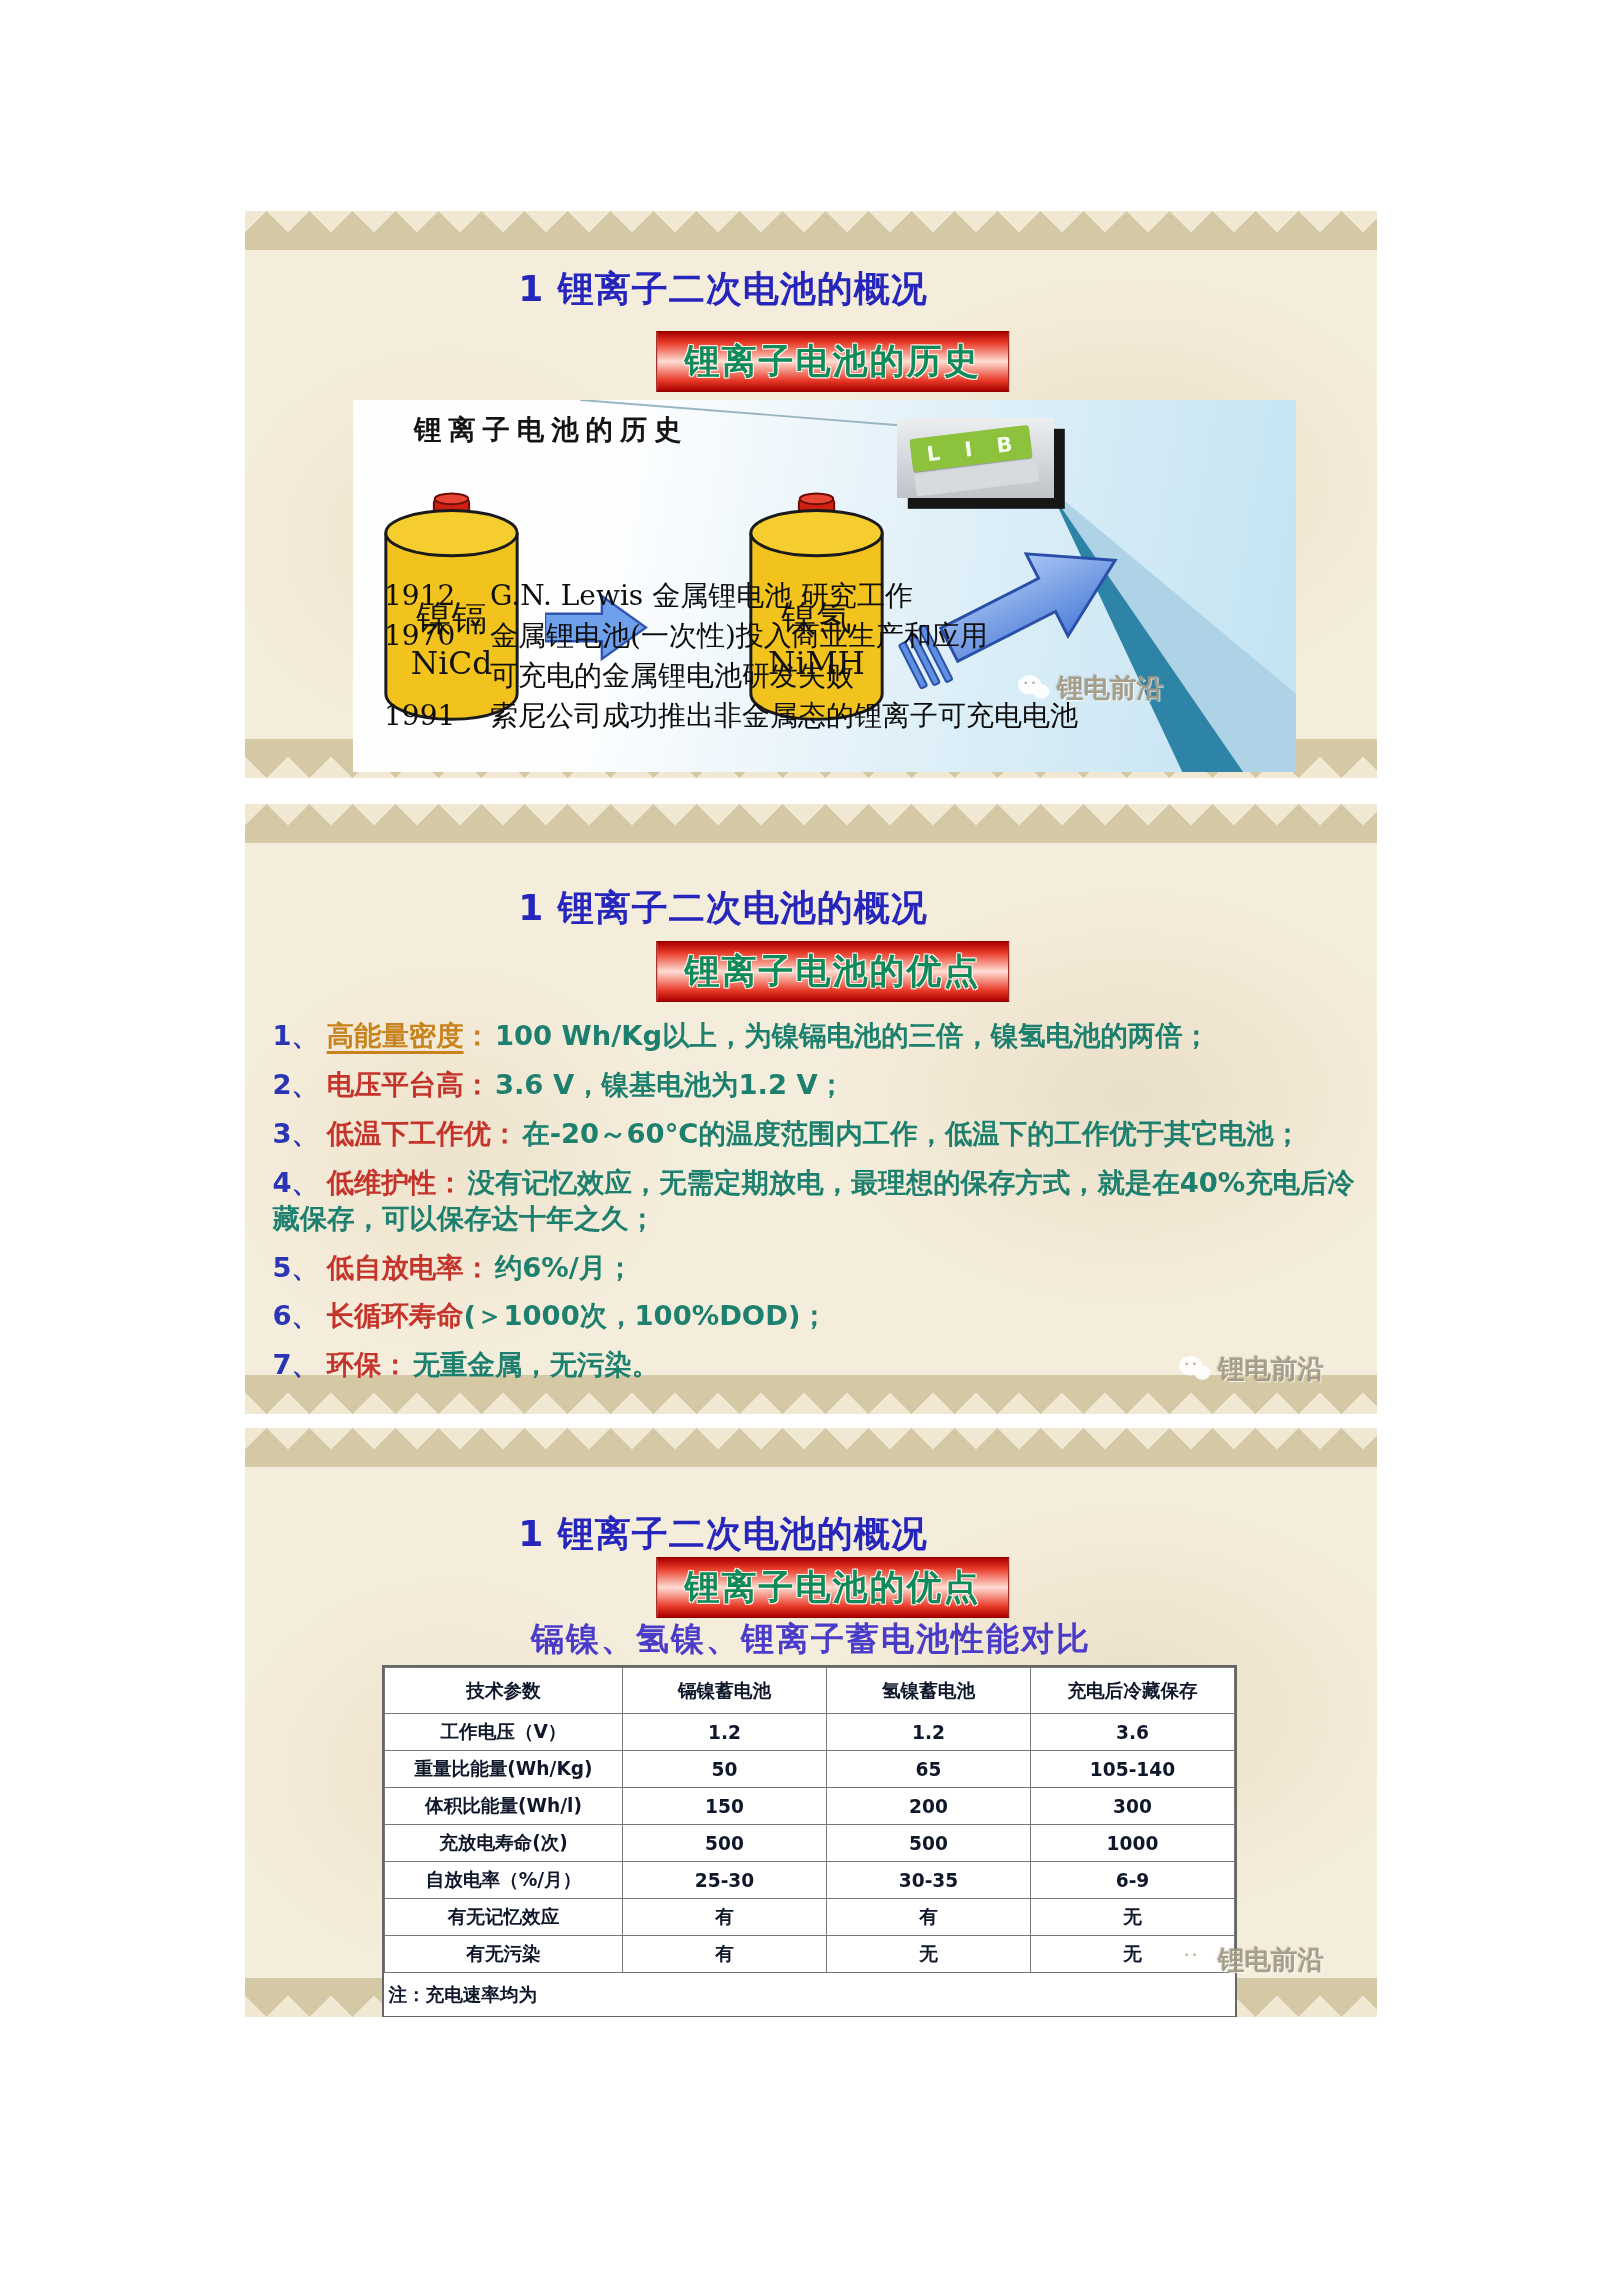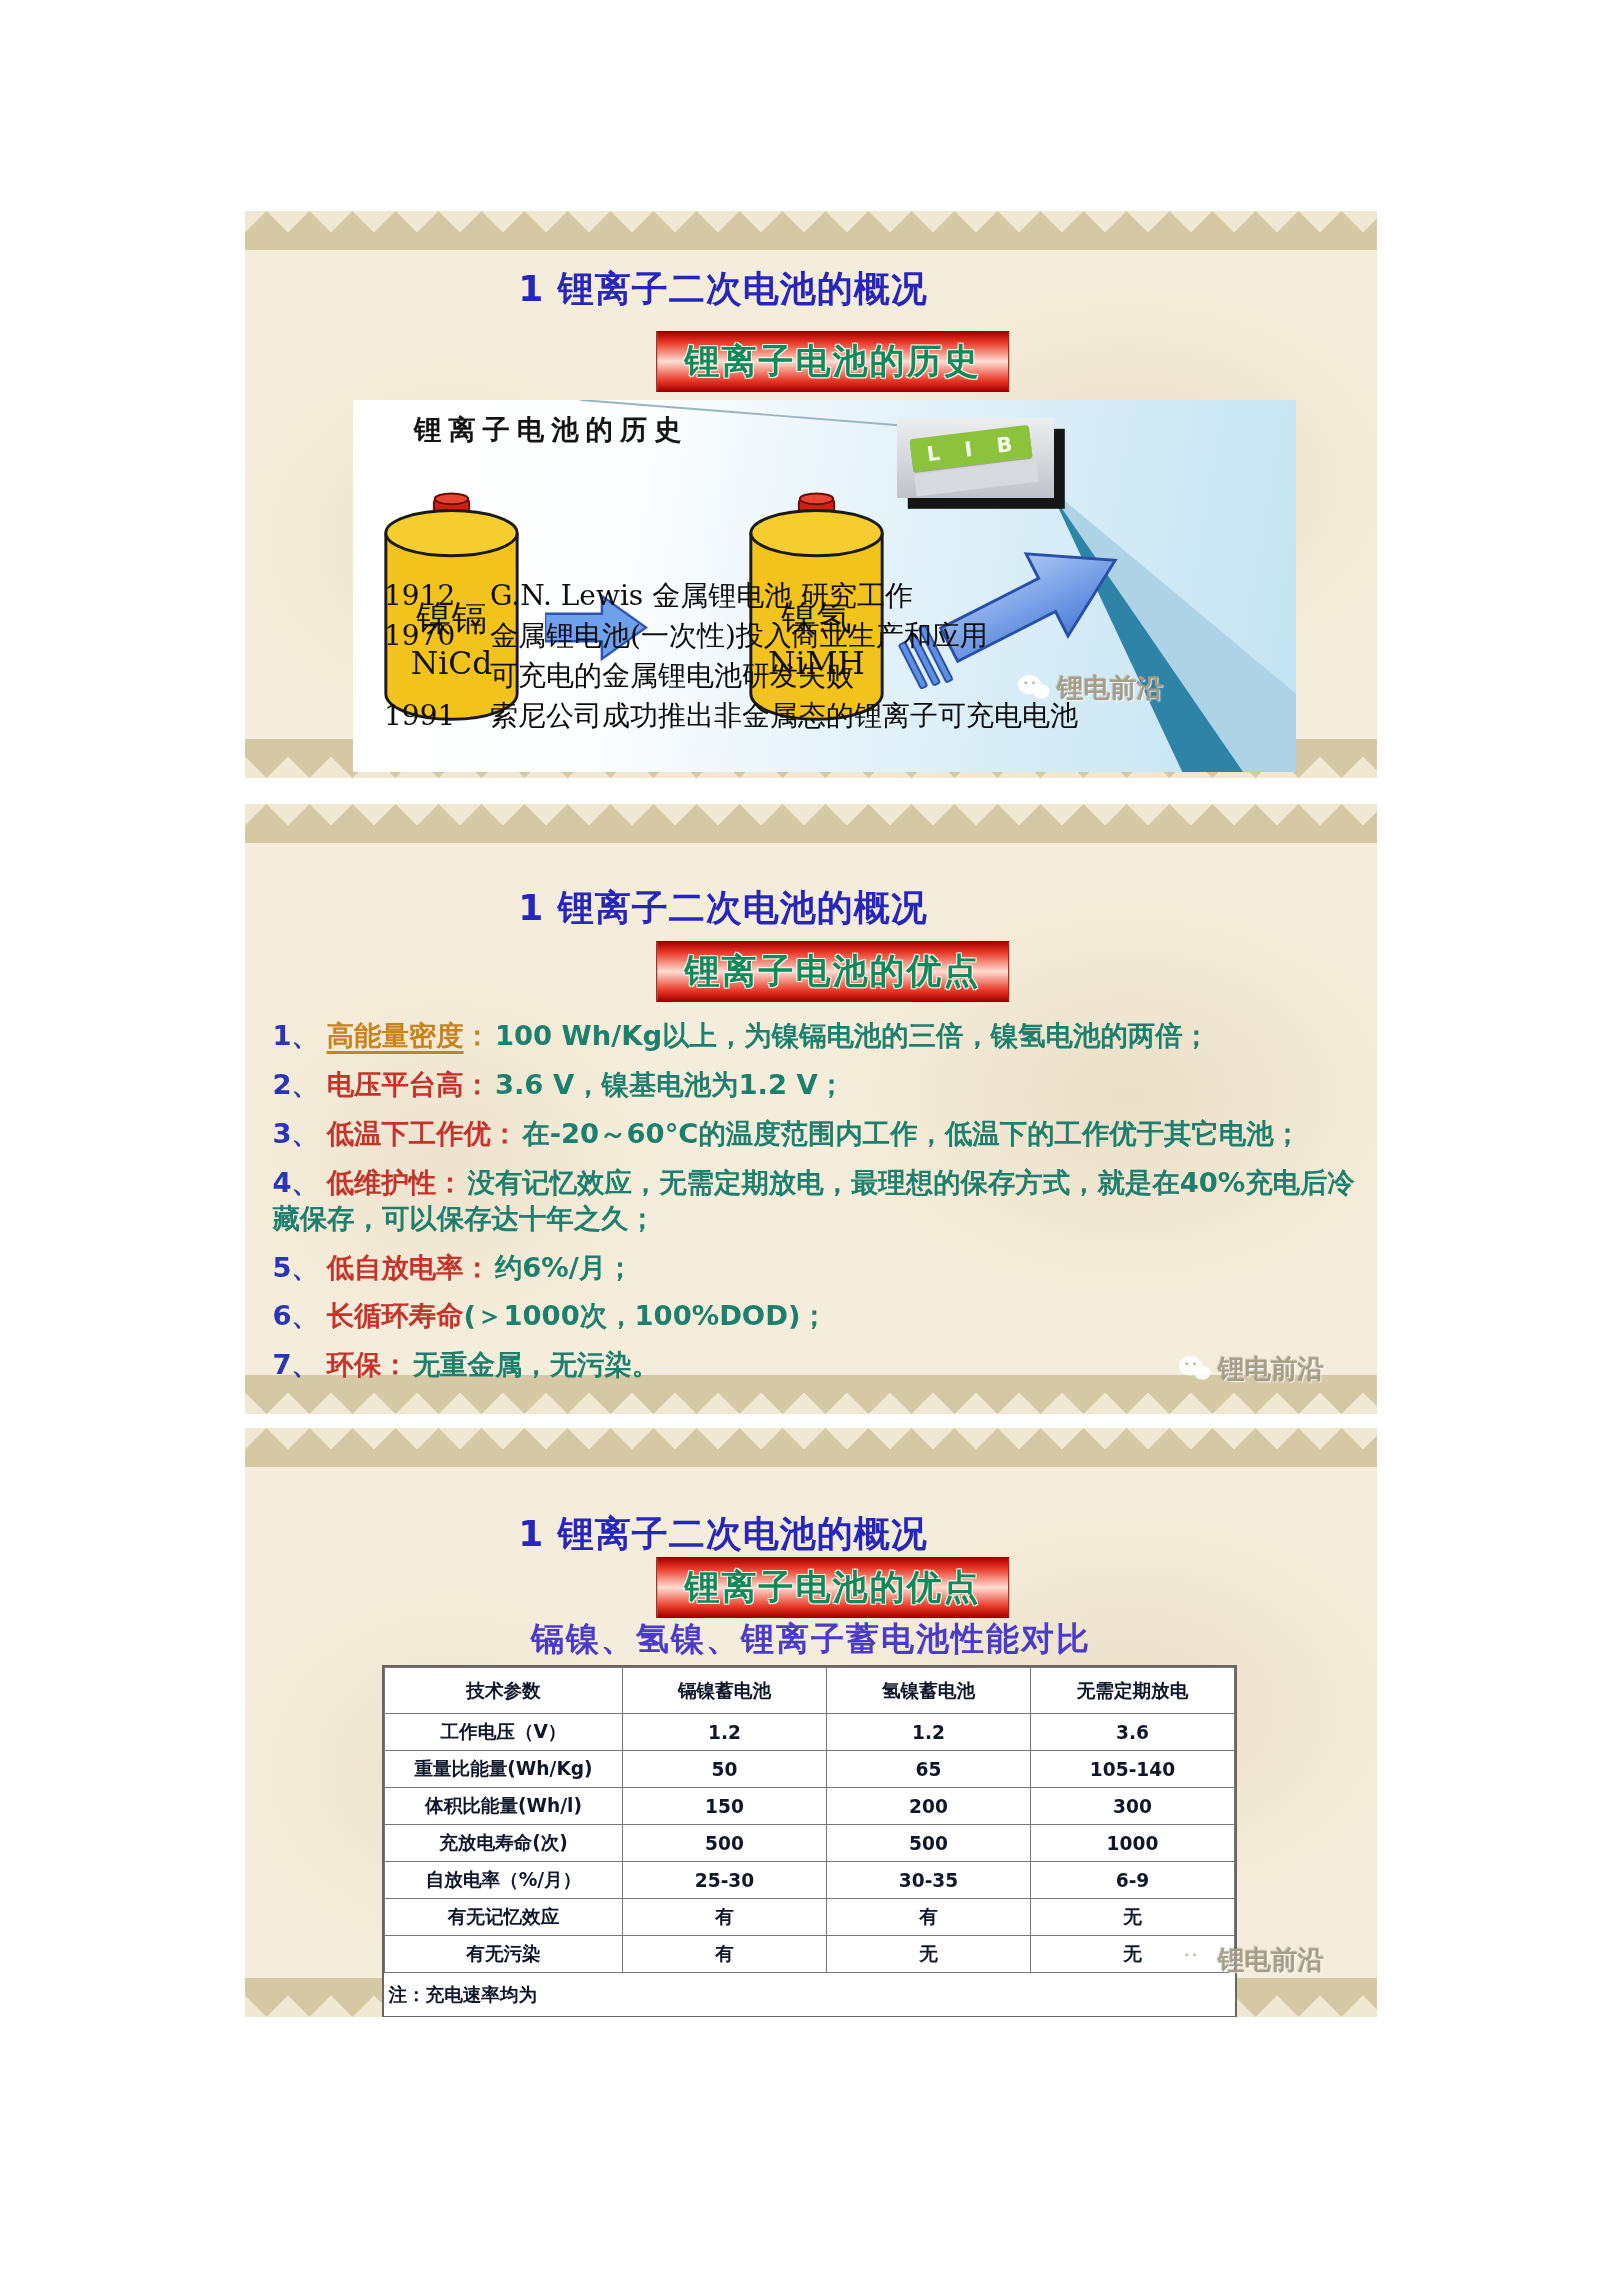--- a/index.html
+++ b/index.html
@@ -241,21 +241,21 @@
             <col style="width:28%">
             <col style="width:24%">
             <col style="width:24%">
             <col style="width:24%">
           </colgroup>
         <thead>
             <tr>
               <th>技术参数</th>
               <th>镉镍蓄电池</th>
               <th>氢镍蓄电池</th>
-              <th>无需定期放电</th>
+              <th>充电后冷藏保存</th>
             </tr>
           </thead>
         <tbody>
             <tr>
               <td>工作电压（V）</td>
               <td>1.2</td>
               <td>1.2</td>
               <td>3.6</td>
             </tr>
             <tr>

